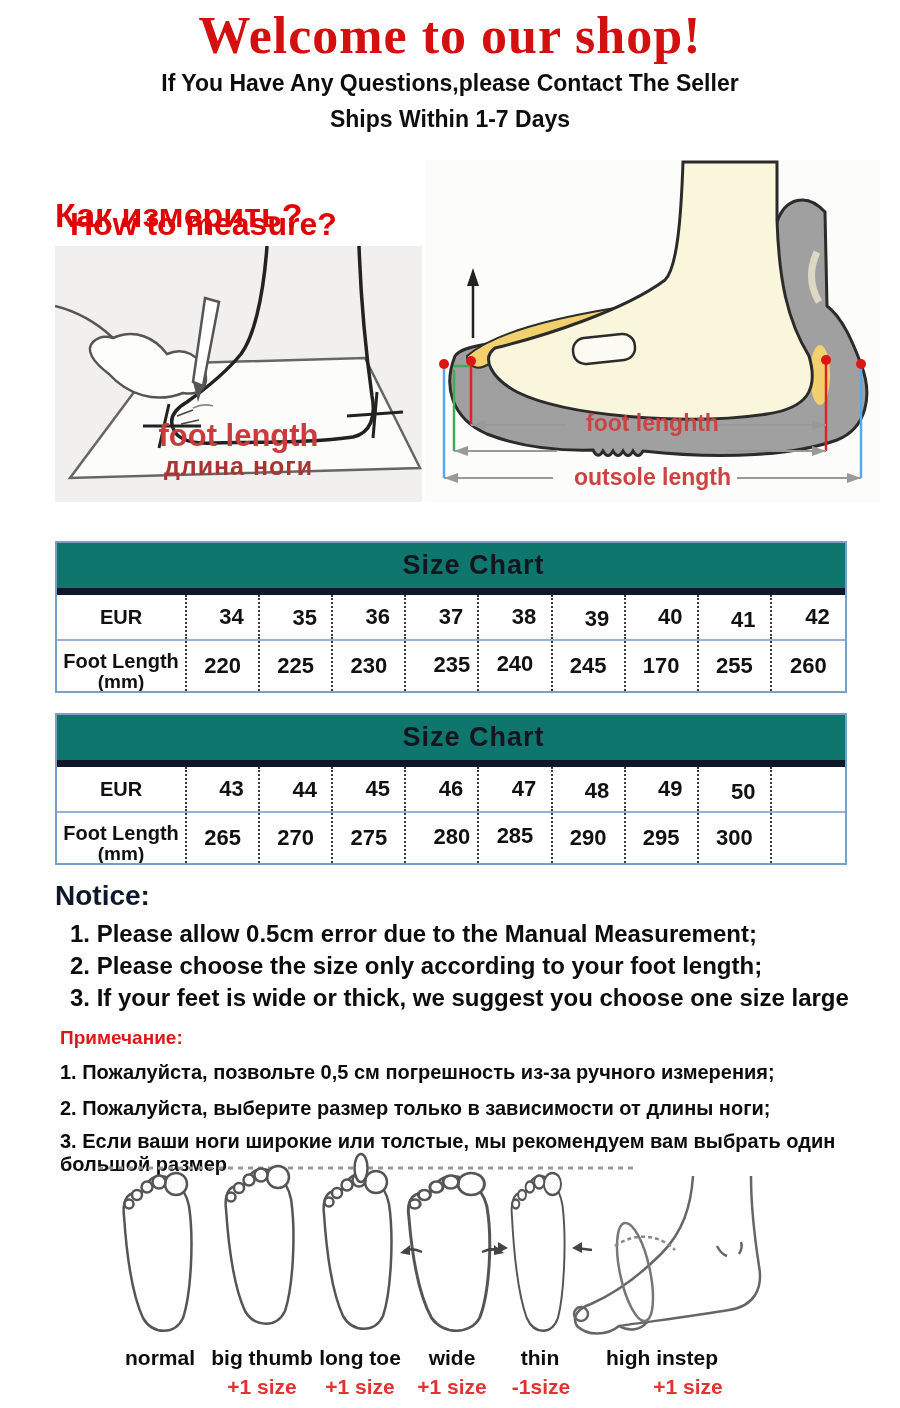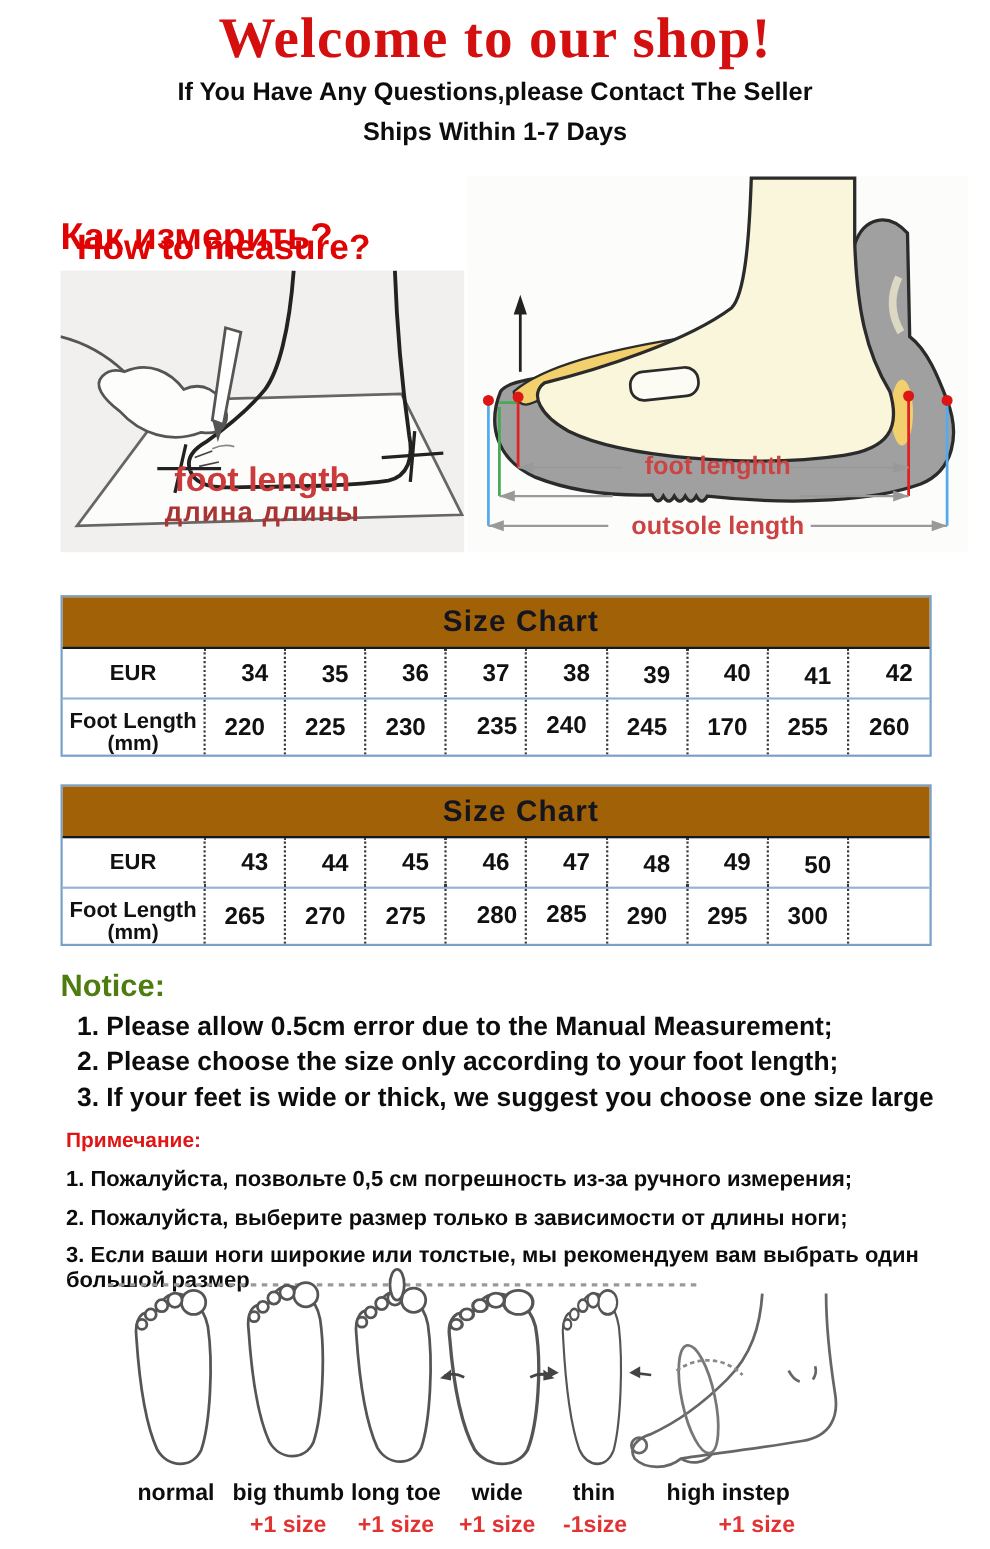--- a/index.html
+++ b/index.html
@@ -30,41 +30,41 @@
   .illus-right{position:absolute;left:425px;top:160px;width:455px;height:342px;background:#fcfcfa;}
   .illus-right svg{position:absolute;left:0;top:0;}
   .dim-label{position:absolute;left:0;width:455px;text-align:center;
              font-weight:bold;font-size:23px;color:#cc4343;}
   .dim1{top:250px;} .dim2{top:277px;} .dim3{top:304px;}
 
   
   .size-table{position:absolute;left:55px;width:792px;background:#fff;
               border:2px solid #7aa0c8;box-sizing:border-box;}
   .t1{top:541px;} .t2{top:713px;}
-  .st-header{height:45px;background:#a16207;border-bottom:2px solid #0f172a;
+  .st-header{height:45px;background:#0f766e;border-bottom:7px solid #0f172a;
              display:flex;align-items:center;justify-content:center;
              font-weight:bold;font-size:27px;color:#15151f;letter-spacing:1px;padding-left:45px;}
   .st-row{display:grid;grid-template-columns:130px repeat(9,1fr);}
   .row-eur{height:44px;gap:18px;}
   .row-fl{height:50px;border-top:2px solid #95b3d7;overflow:hidden;}
   .cell{display:flex;align-items:center;justify-content:center;
         font-weight:bold;font-size:22px;border-right:2px dotted #3a3a3a;
         box-sizing:border-box;}
   .cell:last-child{border-right:none;}
   .cell span{position:relative;}
   .row-eur .cell:nth-child(3) span{top:1px;}
   .row-eur .cell:nth-child(7) span{top:2px;}
   .row-eur .cell:nth-child(9) span{top:3px;}
   .row-fl  .cell:nth-child(6) span{top:-2px;}
   .row-fl  .cell:nth-child(5) span{top:-1px;margin-left:20px;}
   .rowhead{flex-direction:column;font-size:20px;line-height:1.1;justify-content:center;}
   .rowhead .unit{font-size:19px;margin-bottom:-10px;}
 
   
-  .notice-h{position:absolute;left:55px;top:880px;font-weight:bold;font-size:28px;color:#4d7c0f;}
+  .notice-h{position:absolute;left:55px;top:880px;font-weight:bold;font-size:28px;color:#0f172a;}
   .notice-i{position:absolute;left:70px;font-weight:bold;font-size:24px;color:#0c0c0c;}
   .n1{top:920px;} .n2{top:952px;} .n3{top:984px;}
   .noticeru-h{position:absolute;left:60px;top:1027px;font-weight:bold;font-size:19px;color:#e01616;}
   .noticeru-i{position:absolute;left:60px;font-weight:bold;font-size:20px;color:#0c0c0c;}
   .r1{top:1061px;} .r2:nth-child(n){} .r2{top:1097px;} .r3{top:1130px;}
 
   
   .feet-wrap{position:absolute;left:90px;top:1146px;width:715px;height:205px;}
   .ft-label{position:absolute;transform:translateX(-50%);font-weight:bold;font-size:21px;
             color:#0d0d0d;white-space:nowrap;}
@@ -91,21 +91,21 @@
       <path d="M122,170 l16,-6 M126,178 l18,-4" stroke="#444" stroke-width="1.5" fill="none"></path>
       <path d="M88,180 L146,180 M114,158 L104,202" stroke="#222" stroke-width="3" fill="none"></path>
       <path d="M292,170 L348,166 M322,146 L318,192" stroke="#222" stroke-width="3" fill="none"></path>
       <path d="M0,60 C20,65 40,75 58,92" fill="none" stroke="#555" stroke-width="2.5"></path>
       <path d="M58,92 C80,82 100,92 112,108 C130,100 144,110 150,126 C154,140 146,150 128,147 C100,158 72,148 54,128 C38,116 30,104 38,96 C44,90 52,90 58,92 Z" fill="#fdfdfc" stroke="#555" stroke-width="2.5"></path>
       <polygon points="150,52 164,56 148,140 138,136" fill="#fff" stroke="#555" stroke-width="2.5"></polygon>
       <polygon points="138,136 143,156 148,140" fill="#555"></polygon>
       <path d="M138,162 q10,-5 20,-2" stroke="#888" stroke-width="1.5" fill="none"></path>
     </svg>
     <div class="ml-label1">foot length</div>
-    <div class="ml-label2">длина длины</div>
+    <div class="ml-label2">длина ноги</div>
   </div>
 
   <div class="illus-right">
     <svg width="455" height="342" viewBox="0 0 455 342">
 
       <path d="M30,196 C18,226 26,258 62,274 C95,287 130,291 168,290
                q5,10 10,1 q5,9 10,0 q5,9 10,0 q5,9 10,0 q5,9 10,0
                C300,300 370,295 412,280 C442,268 448,235 436,204
                C428,183 418,158 402,146 L400,52 C382,32 360,38 352,62 L344,92
                C336,116 310,126 290,116 C220,150 120,178 62,184 C44,187 34,190 30,196 Z" fill="#a0a0a0" stroke="#2b2b2b" stroke-width="3"></path>

